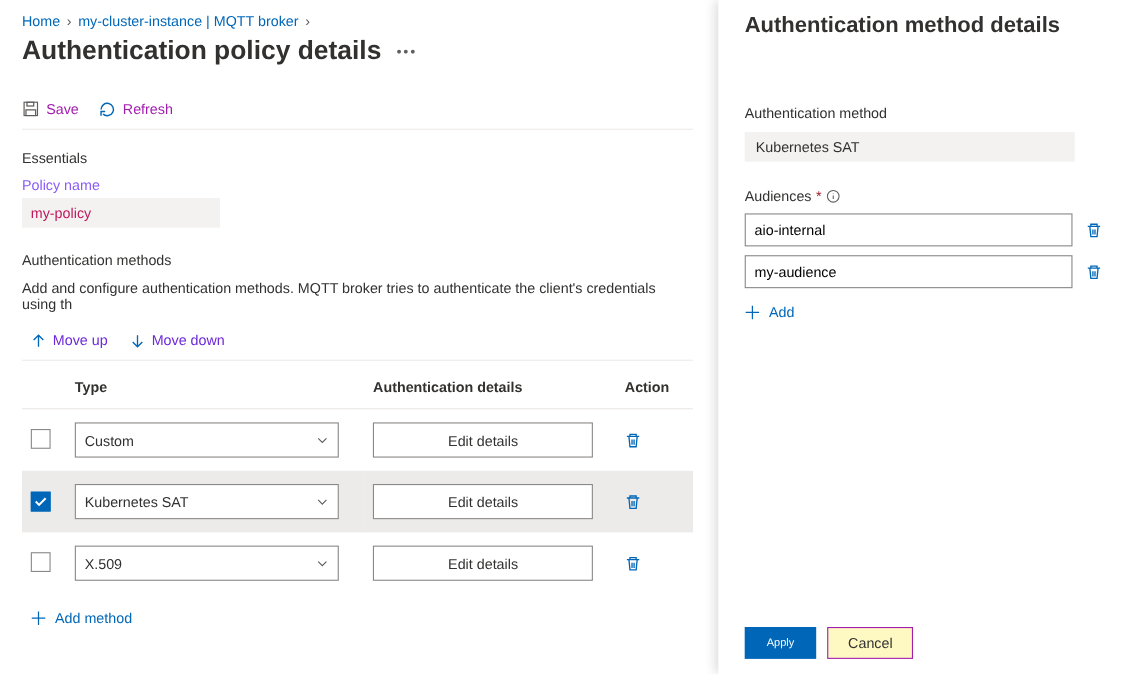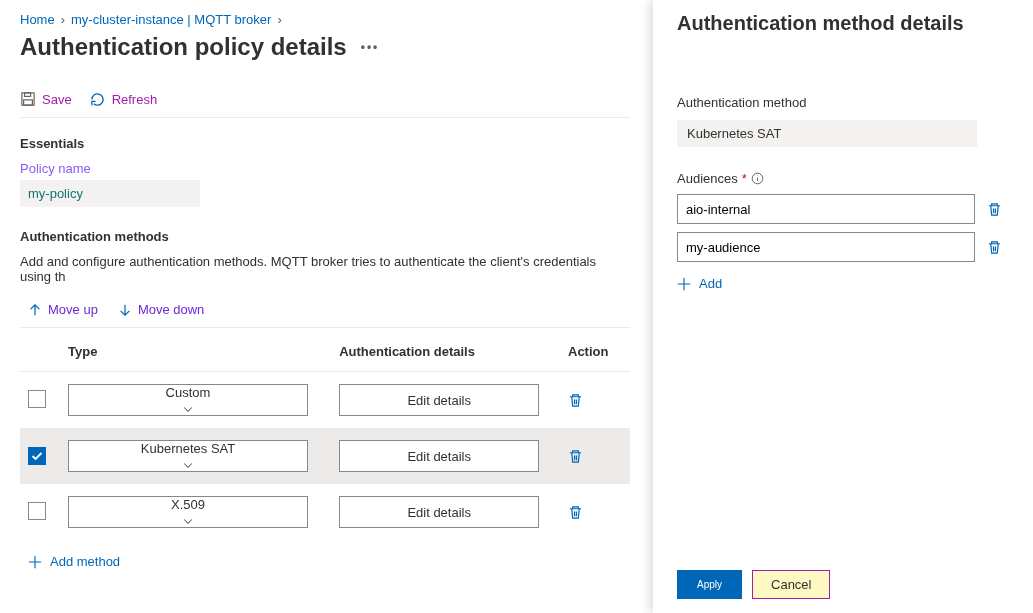--- a/index.html
+++ b/index.html
@@ -44,28 +44,28 @@
     margin-bottom: 18px;
   }
   .tool-btn {
     display: flex;
     align-items: flex-end;
     gap: 6px;
     cursor: pointer;
     color: #a21caf;
   }
   .tool-btn .ic { width:16px; height:16px; display:inline-flex; align-items:center; justify-content:center; color:#0067b8; }
-  .section-title { font-weight: 700; margin-bottom: 10px; }
+  .section-title { font-weight: 400; margin-bottom: 10px; }
   .field-label { color:#8b5cf6; font-size:13px; margin-bottom:4px; }
   .readonly-input {
     background:#f3f2f1;
     border:none;
     padding:6px 8px;
     width:180px;
-    color:#0f766e;
+    color:#be185d;
     font-size:13px;
   }
   .methods-desc { color:#323130; margin:4px 0 10px 0; }
   .reorder-bar {
     display:flex;
     gap:20px;
     padding:8px 0 10px 8px;
     border-bottom:1px solid #edebe9;
   }
   .reorder-btn { display:flex; align-items:center; gap:6px; color:#6d28d9; cursor:pointer; }
@@ -100,21 +100,20 @@
   .type-select {
     width: 240px;
     height: 32px;
     border:1px solid #8a8886;
     background:#fff;
     padding:0 8px;
     display:flex;
     align-items:center;
     justify-content:space-between;
     cursor:pointer;
-    flex-direction:column;
   }
   .edit-btn {
     width:200px;
     height:32px;
     border:1px solid #8a8886;
     background:#fff;
     display:flex;
     align-items:center;
     justify-content:center;
     cursor:pointer;

